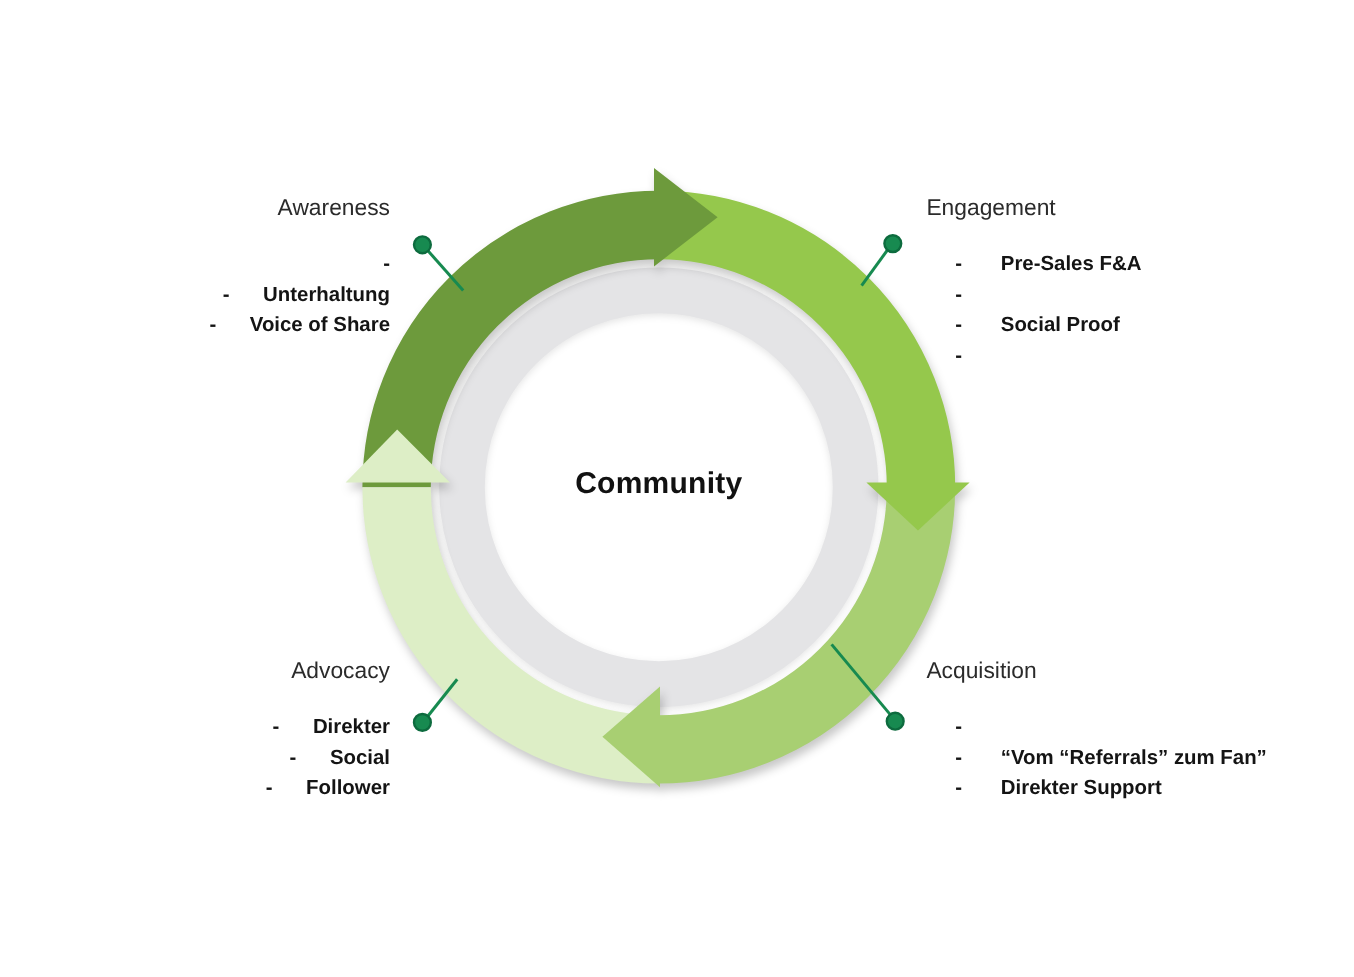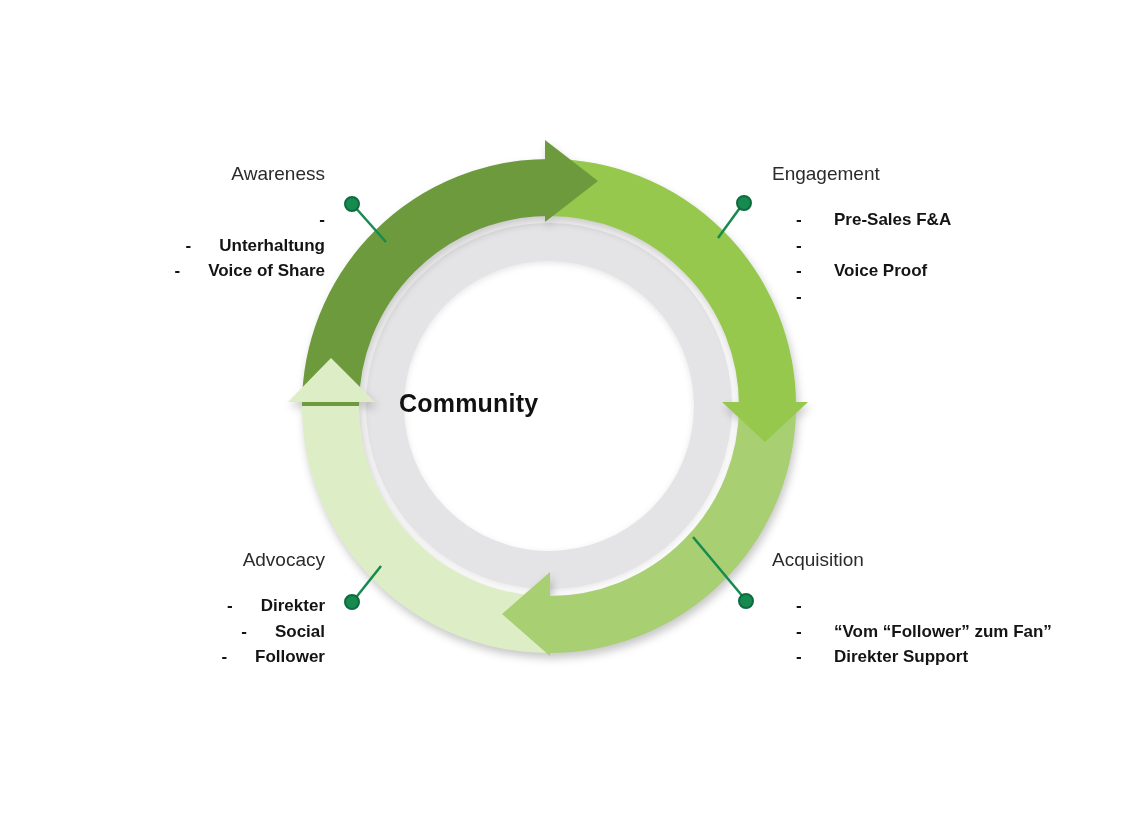--- a/index.html
+++ b/index.html
@@ -62,20 +62,21 @@
   }
   .col-left .sec-list li { justify-content: flex-end; }
   .col-right .sec-list li { padding-left: 24px; }
   .dash { display: inline-block; width: 10px; }
   .item-text { margin-left: 28px; }
   .center-label {
     position: absolute;
     left: 399px;
     top: 389px;
     width: 300px;
+    text-align: center;
     font-size: 25px;
     font-weight: 700;
     color: #111111;
     letter-spacing: 0.2px;
   }
 </style>
 </head>
 <body>
 
 <div class="stage">
@@ -137,21 +138,21 @@
     <ul class="sec-list">
       <li>
           <span class="dash">-</span>
           <span class="item-text">Pre-Sales F&amp;A</span>
         </li>
       <li>
           <span class="dash">-</span>
         </li>
       <li>
           <span class="dash">-</span>
-          <span class="item-text">Voice Proof</span>
+          <span class="item-text">Social Proof</span>
         </li>
       <li>
           <span class="dash">-</span>
           <span class="item-text"></span>
         </li>
     </ul>
   </div>
 
   <div class="label-block col-left" style="top:549px">
     <div class="sec-title">Advocacy</div>
@@ -172,21 +173,21 @@
   </div>
 
   <div class="label-block col-right" style="top:549px">
     <div class="sec-title">Acquisition</div>
     <ul class="sec-list">
       <li>
           <span class="dash">-</span>
         </li>
       <li>
           <span class="dash">-</span>
-          <span class="item-text">“Vom “Follower” zum Fan”</span>
+          <span class="item-text">“Vom “Referrals” zum Fan”</span>
         </li>
       <li>
           <span class="dash">-</span>
           <span class="item-text">Direkter Support</span>
         </li>
     </ul>
   </div>
 
 </div>
 

